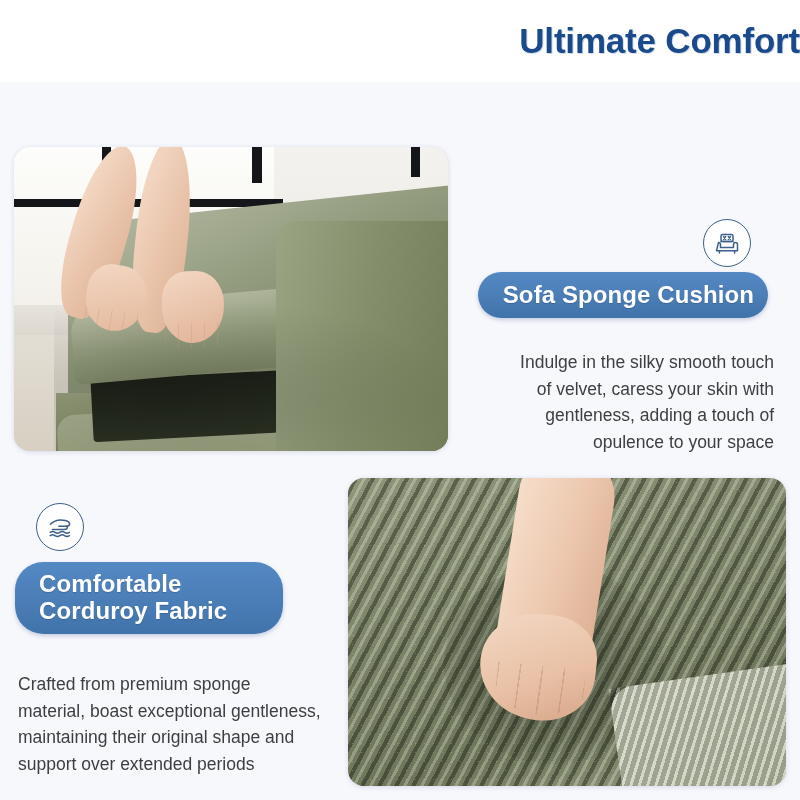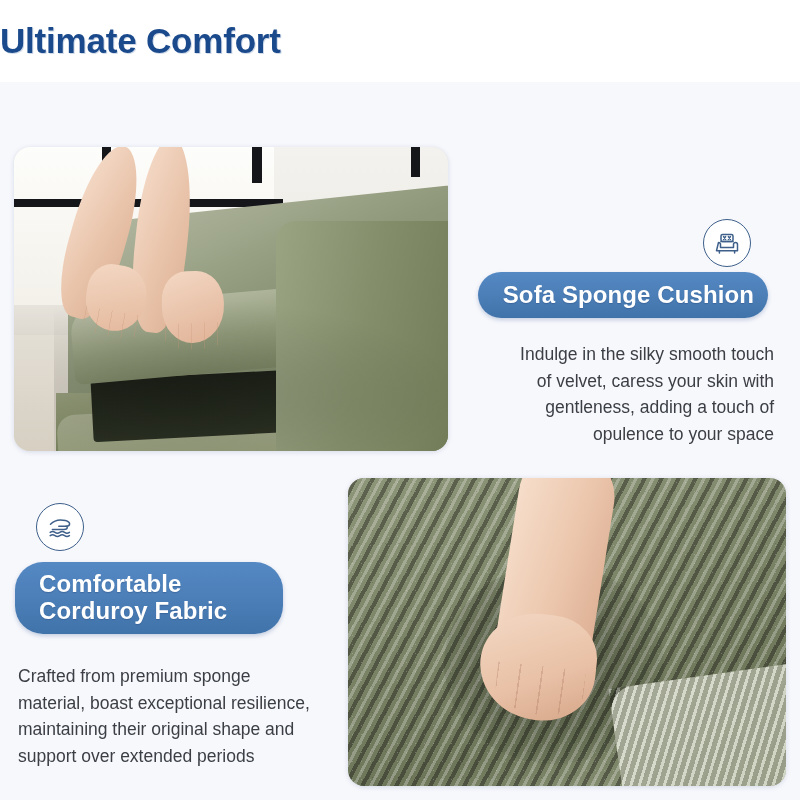--- a/index.html
+++ b/index.html
@@ -25,21 +25,21 @@
   
   .header {
     position: absolute;
     left: 0;
     top: 0;
     width: 800px;
     height: 82px;
     background: #ffffff;
     display: flex;
     align-items: center;
-    justify-content: flex-start;
+    justify-content: flex-end;
   }
   .header-title {
     font-size: 35px;
     font-weight: bold;
     color: #1b4a8c;
     letter-spacing: -0.2px;
     text-shadow: 1px 1px 0 rgba(120,150,190,0.35);
     white-space: nowrap;
   }
 
@@ -326,20 +326,21 @@
   .icon-circle svg { display: block; }
   .icon-right { left: 703px; top: 219px; }
   .icon-left  { left: 36px;  top: 503px; }
 
   .feature-body {
     position: absolute;
     color: #3b3f45;
     font-size: 17.5px;
     line-height: 1.52;
     white-space: pre-line;
+    margin-top: 8px;
   }
   .body-right {
     left: 466px;
     top: 341px;
     width: 308px;
     text-align: right;
   }
   .body-left {
     left: 18px;
     top: 663px;
@@ -412,21 +413,21 @@
       <path d="M6.2 21.4 q2.4 -1.6 4.8 0 t4.8 0 t4.8 0 t4.8 0"></path>
       <path d="M6.2 24.6 q2.4 -1.6 4.8 0 t4.8 0 t4.8 0 t4.8 0"></path>
     </svg>
   </div>
 
   <div class="feature-badge badge-left">
     <span class="feature-badge-label">Comfortable Corduroy Fabric</span>
   </div>
 
   <div class="feature-body body-left">Crafted from premium sponge
-material, boast exceptional resilience,
+material, boast exceptional gentleness,
 maintaining their original shape and
 support over extended periods</div>
 
   <div class="photo photo-b">
     <div class="scene">
       <div class="b-fabric"></div>
       <div class="b-ribs"></div>
       <div class="b-speckle"></div>
       <div class="b-dent"></div>
       <div class="b-corner">

